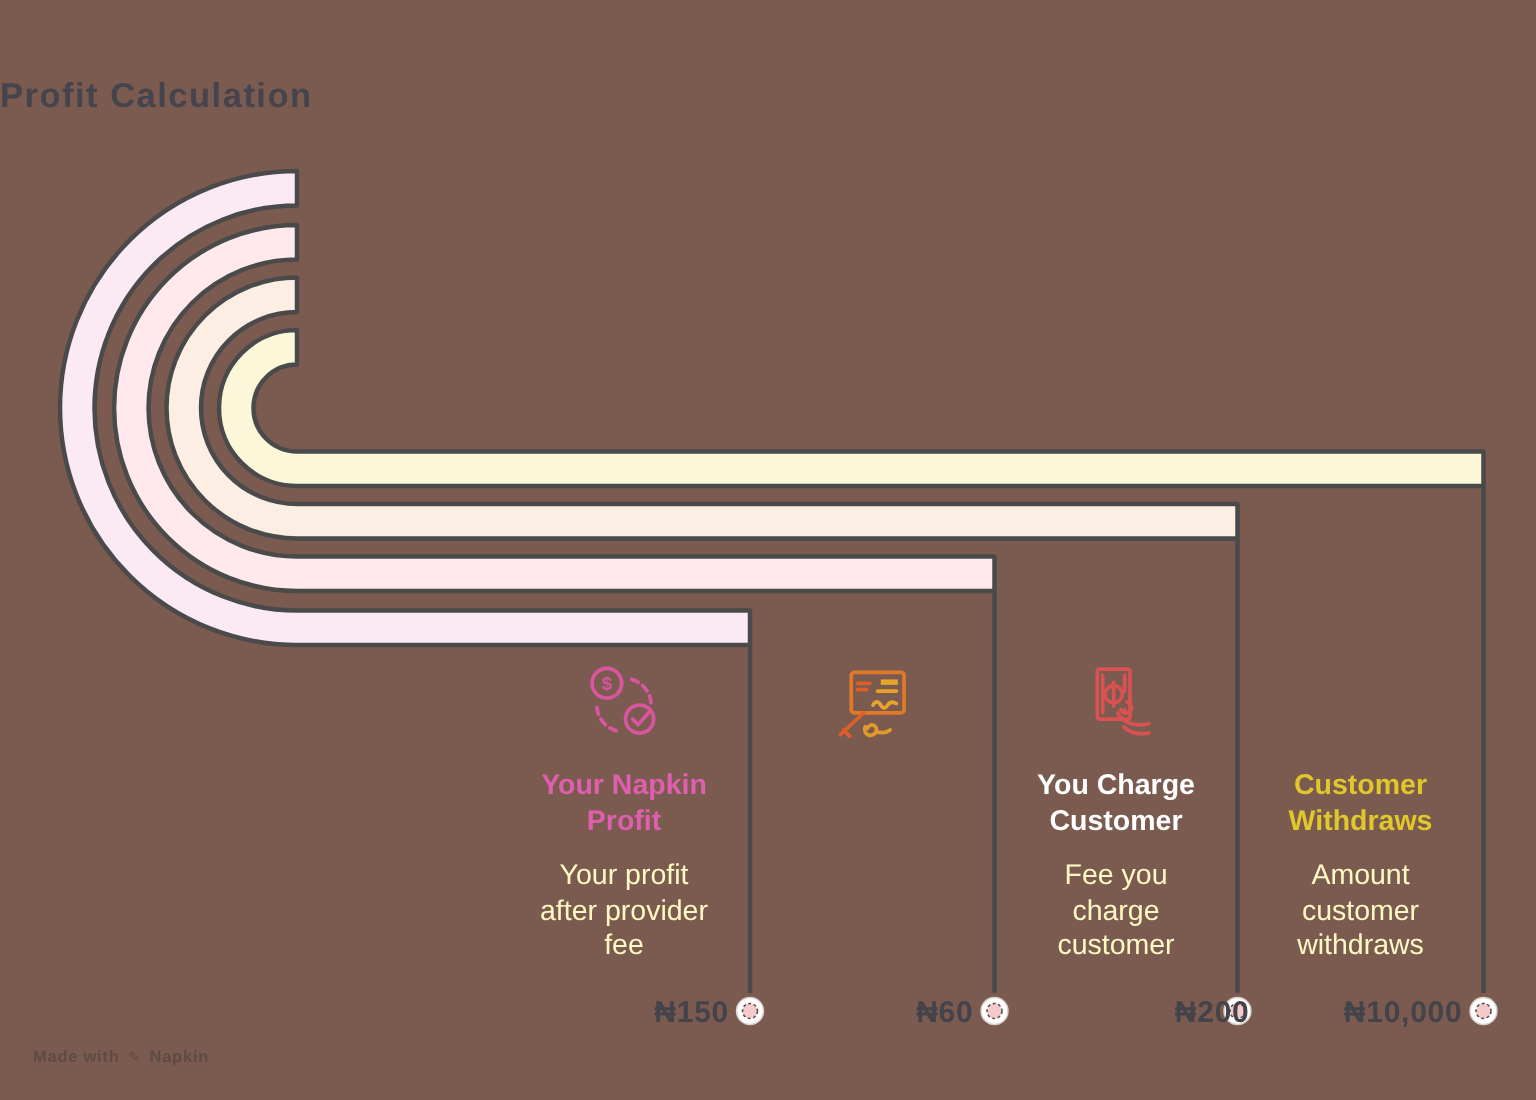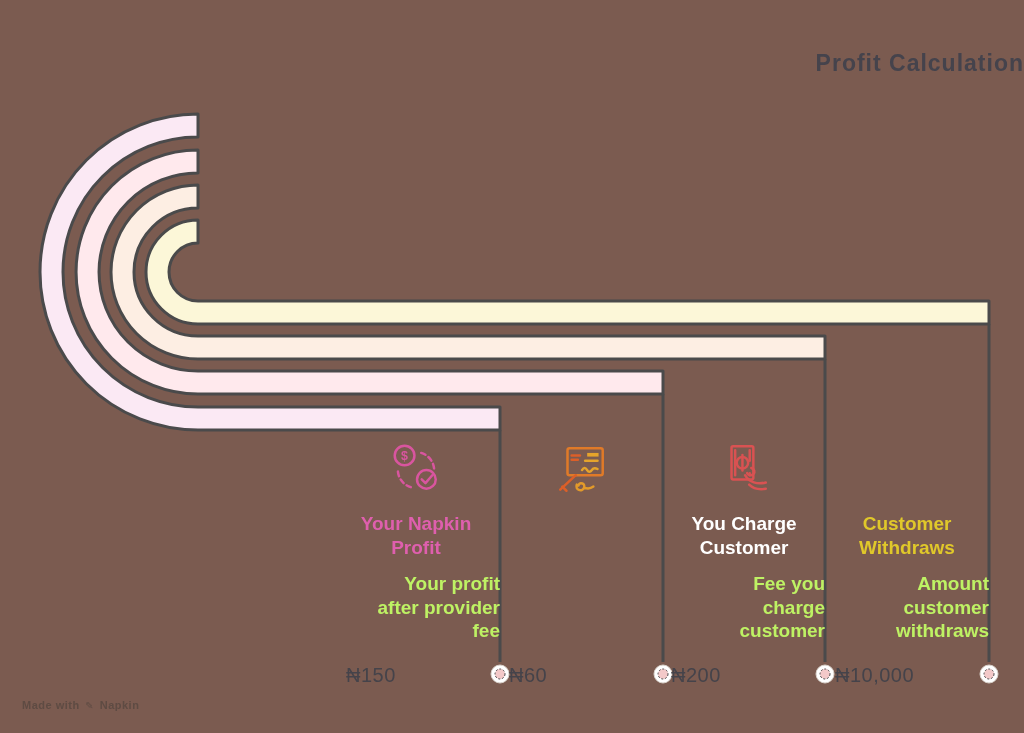--- a/index.html
+++ b/index.html
@@ -2,40 +2,40 @@
 <html><head>
 <meta charset="utf-8">
 <style>
   html,body{margin:0;padding:0;}
   body{
     width:1024px;height:733px;position:relative;overflow:hidden;
     background:#7b5b50;
     font-family:"Liberation Sans","DejaVu Sans",sans-serif;
   }
   .page-title{
-    position:absolute;top:50px;left:0;width:1024px;text-align:right;
+    position:absolute;top:50px;left:0;width:1024px;text-align:left;
     font-size:23px;font-weight:bold;letter-spacing:1px;color:#45434c;
   }
   svg.flow{position:absolute;top:0;left:0;}
   .band{stroke:#4a4a4b;stroke-width:3;stroke-linejoin:round;}
   .conn{stroke:#4a4a4b;stroke-width:3;fill:none;}
   .dot-outer{fill:#ffffff;stroke:#d9d2cb;stroke-width:1;}
   .dot-inner{fill:#f3c9c9;stroke:#4a4a4b;stroke-width:1;stroke-dasharray:2 1.7;}
   .col{position:absolute;top:430px;height:250px;text-align:center;}
   .icon-wrap{height:78px;display:flex;align-items:center;justify-content:center;}
   .col-title{
     font-size:19px;font-weight:bold;line-height:24px;white-space:pre-line;
     margin-top:4px;margin-bottom:12px;
   }
   .col-desc{
-    font-size:19px;font-weight:bold;color:#bef264;line-height:23.5px;white-space:pre-line;text-align:right;
+    font-size:19px;font-weight:normal;color:#fef9c3;line-height:23.5px;white-space:pre-line;
   }
   .value{
-    position:absolute;top:664px;width:140px;
-    font-size:20px;font-weight:normal;color:#45434a;letter-spacing:0.5px;
+    position:absolute;top:664px;width:140px;text-align:right;
+    font-size:20px;font-weight:bold;color:#45434a;letter-spacing:0.5px;
   }
   .watermark{
     position:absolute;left:22px;top:699px;font-size:11px;font-weight:bold;
     color:#5e4b43;letter-spacing:0.5px;
   }
   .watermark .pen{font-size:10px;margin:0 2px;}
 </style>
 </head>
 <body>
 
@@ -134,20 +134,20 @@
   <div class="icon-wrap"></div>
   <div class="col-title" style="color: rgb(224, 200, 42);">Customer
 Withdraws</div>
   <div class="col-desc">Amount
 customer
 withdraws</div>
 </div>
 
 <div class="value" style="left:346px;">₦150</div>
 <div class="value" style="left:509px;">₦60</div>
-<div class="value" style="left:671px;">₦200</div>
+<div class="value" style="left:671px;padding-left:22px;">₦200</div>
 <div class="value" style="left:835px;">₦10,000</div>
 
 <div class="watermark">
   <span>Made with</span>
   <span class="pen">✎</span>
   <span>Napkin</span>
 </div>
 
 </body></html>

